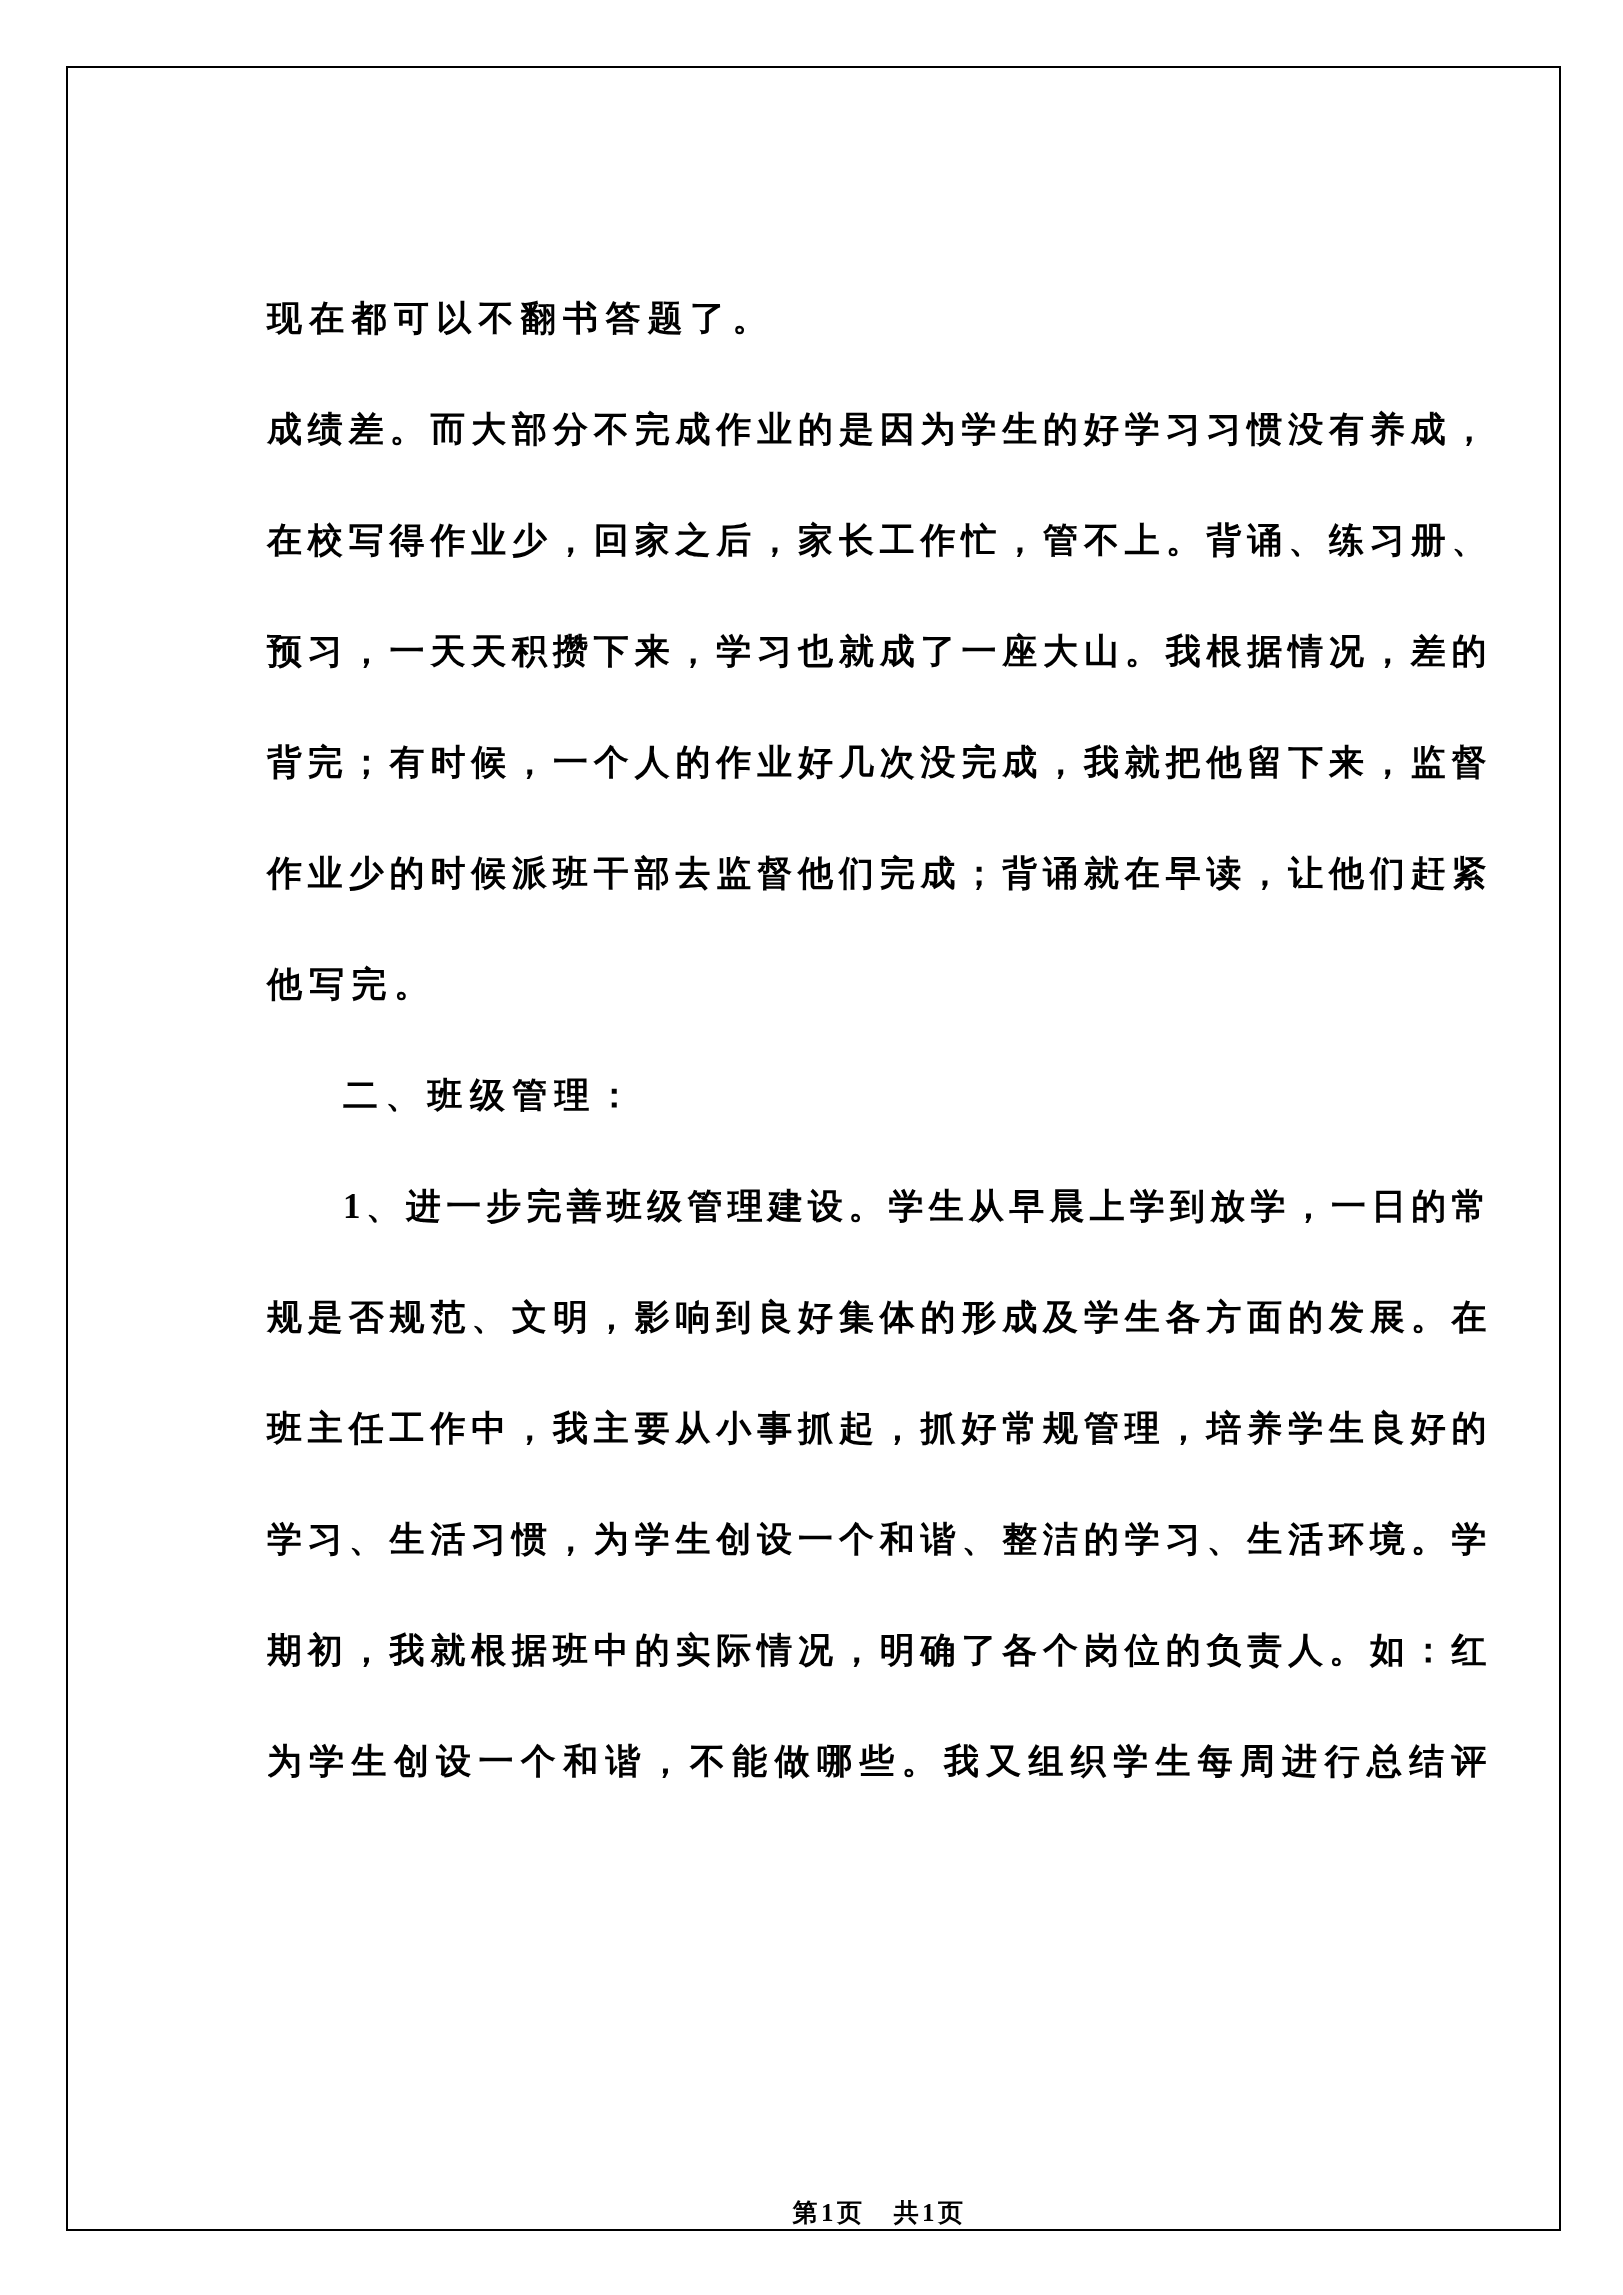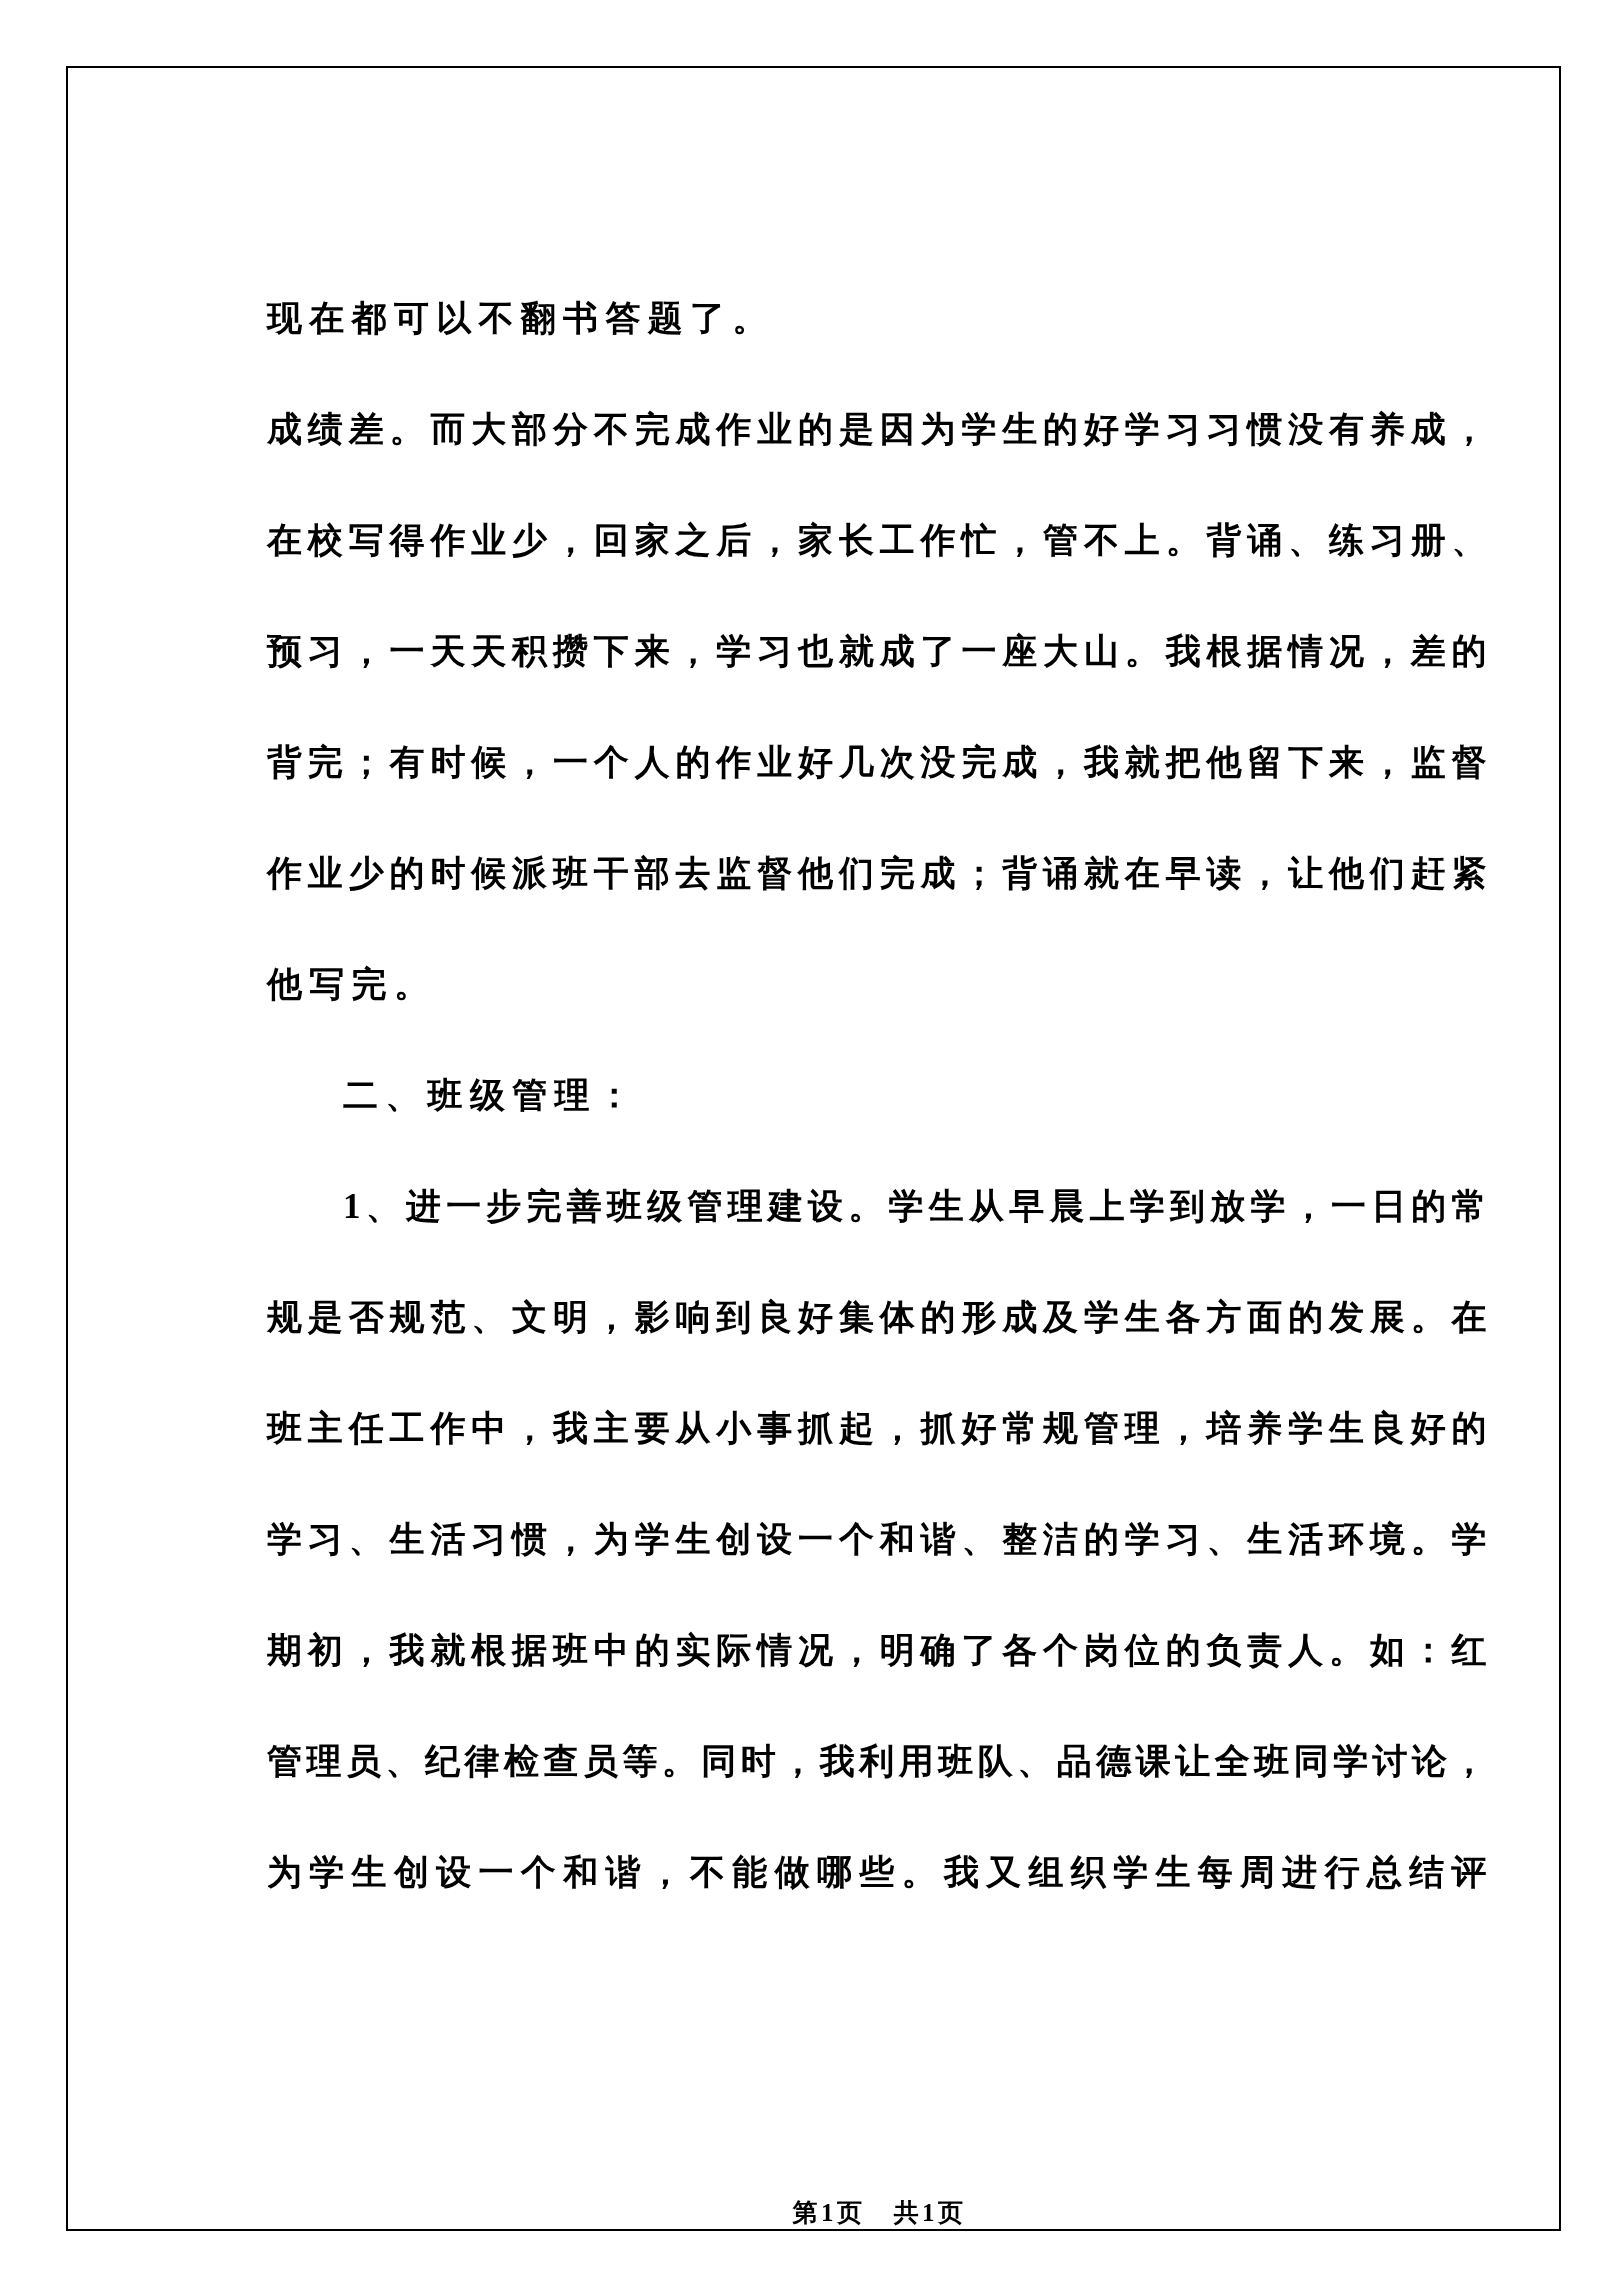--- a/index.html
+++ b/index.html
@@ -83,21 +83,20 @@
       <div class="line just">预习，一天天积攒下来，学习也就成了一座大山。我根据情况，差的</div>
       <div class="line just">背完；有时候，一个人的作业好几次没完成，我就把他留下来，监督</div>
       <div class="line just">作业少的时候派班干部去监督他们完成；背诵就在早读，让他们赶紧</div>
       <div class="line plain">他写完。</div>
       <div class="line plain indent">二、班级管理：</div>
       <div class="line just indent">1、进一步完善班级管理建设。学生从早晨上学到放学，一日的常</div>
       <div class="line just">规是否规范、文明，影响到良好集体的形成及学生各方面的发展。在</div>
       <div class="line just">班主任工作中，我主要从小事抓起，抓好常规管理，培养学生良好的</div>
       <div class="line just">学习、生活习惯，为学生创设一个和谐、整洁的学习、生活环境。学</div>
       <div class="line just">期初，我就根据班中的实际情况，明确了各个岗位的负责人。如：红</div>
-      <div class="line just">管理员、纪律检查员等。同时，我利用班队、品德课让全班同学讨论，</div>
       <div class="line just">为学生创设一个和谐，不能做哪些。我又组织学生每周进行总结评</div>
     </div>
     <div class="footer">
       <span>第1页　共1页</span>
     </div>
   </div>
 </div>
 
 
 </body></html>

